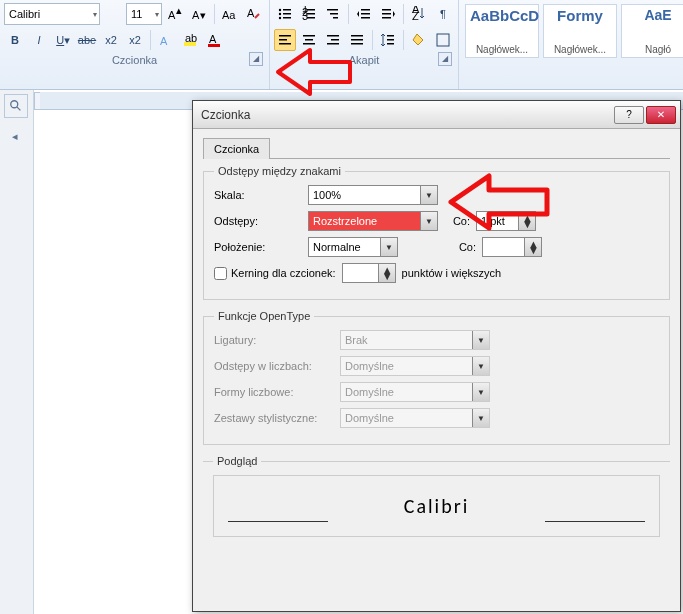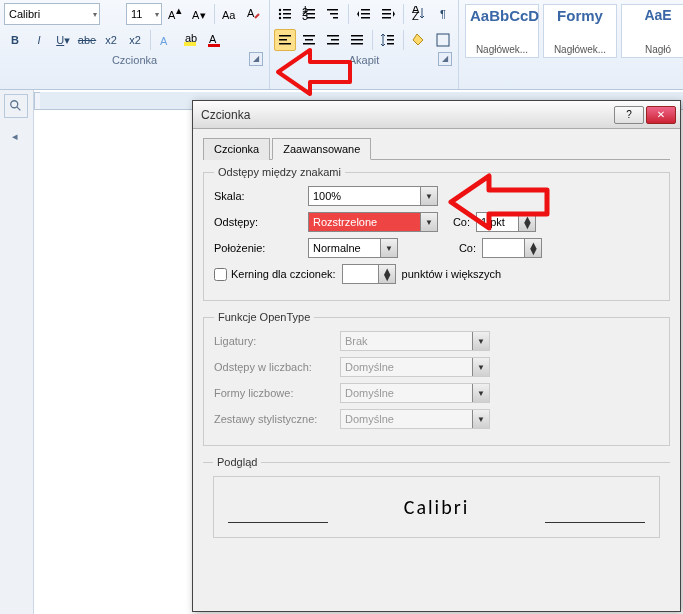--- a/index.html
+++ b/index.html
@@ -302,21 +302,20 @@
 
 <div class="dialog">
   <div class="titlebar">
     <div class="title">Czcionka</div>
     <div class="winbtn">?</div>
     <div class="winbtn close">✕</div>
   </div>
   <div class="dlg-body">
     <div class="tabs">
       <div class="tab">Czcionka</div>
-      <div class="tab active">Zaawansowane</div>
     </div>
 
     <fieldset>
       <legend>Odstępy między znakami</legend>
       <div class="form-row">
         <label>Skala:</label>
         <div class="dropdown" style="min-width:130px">
             <span>100%</span>
             <span class="chev">▼</span>
           </div>

